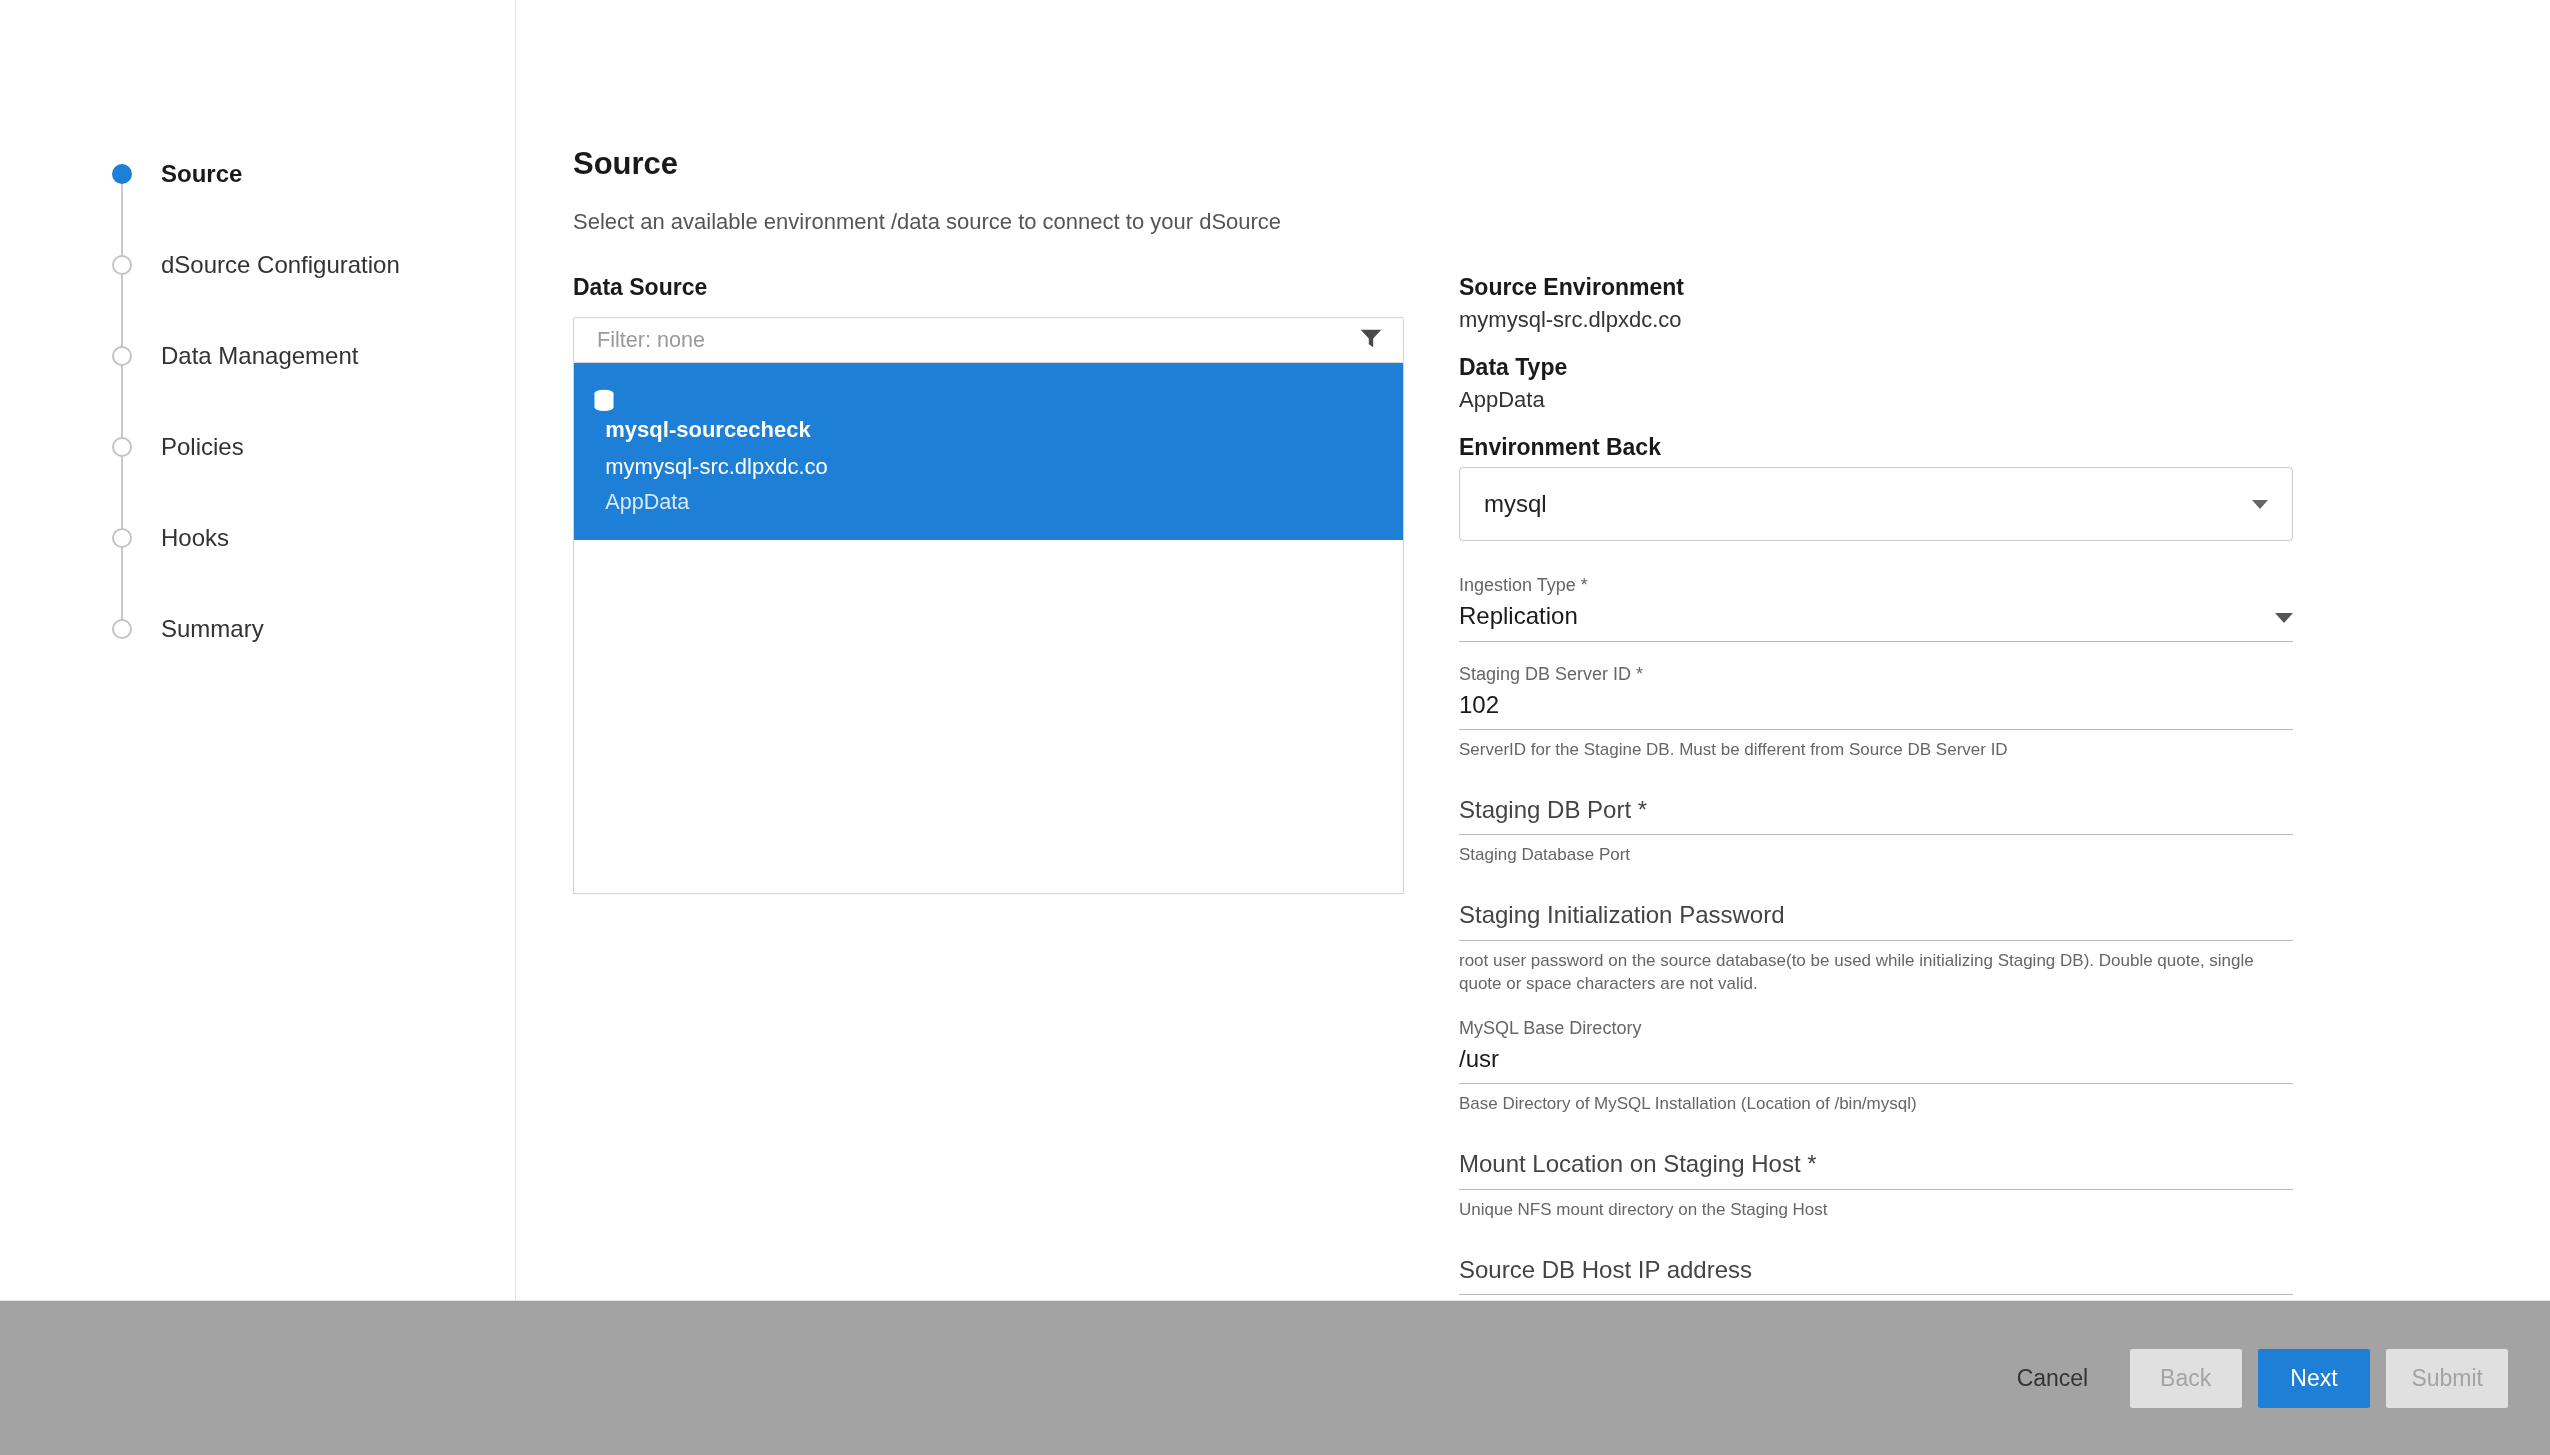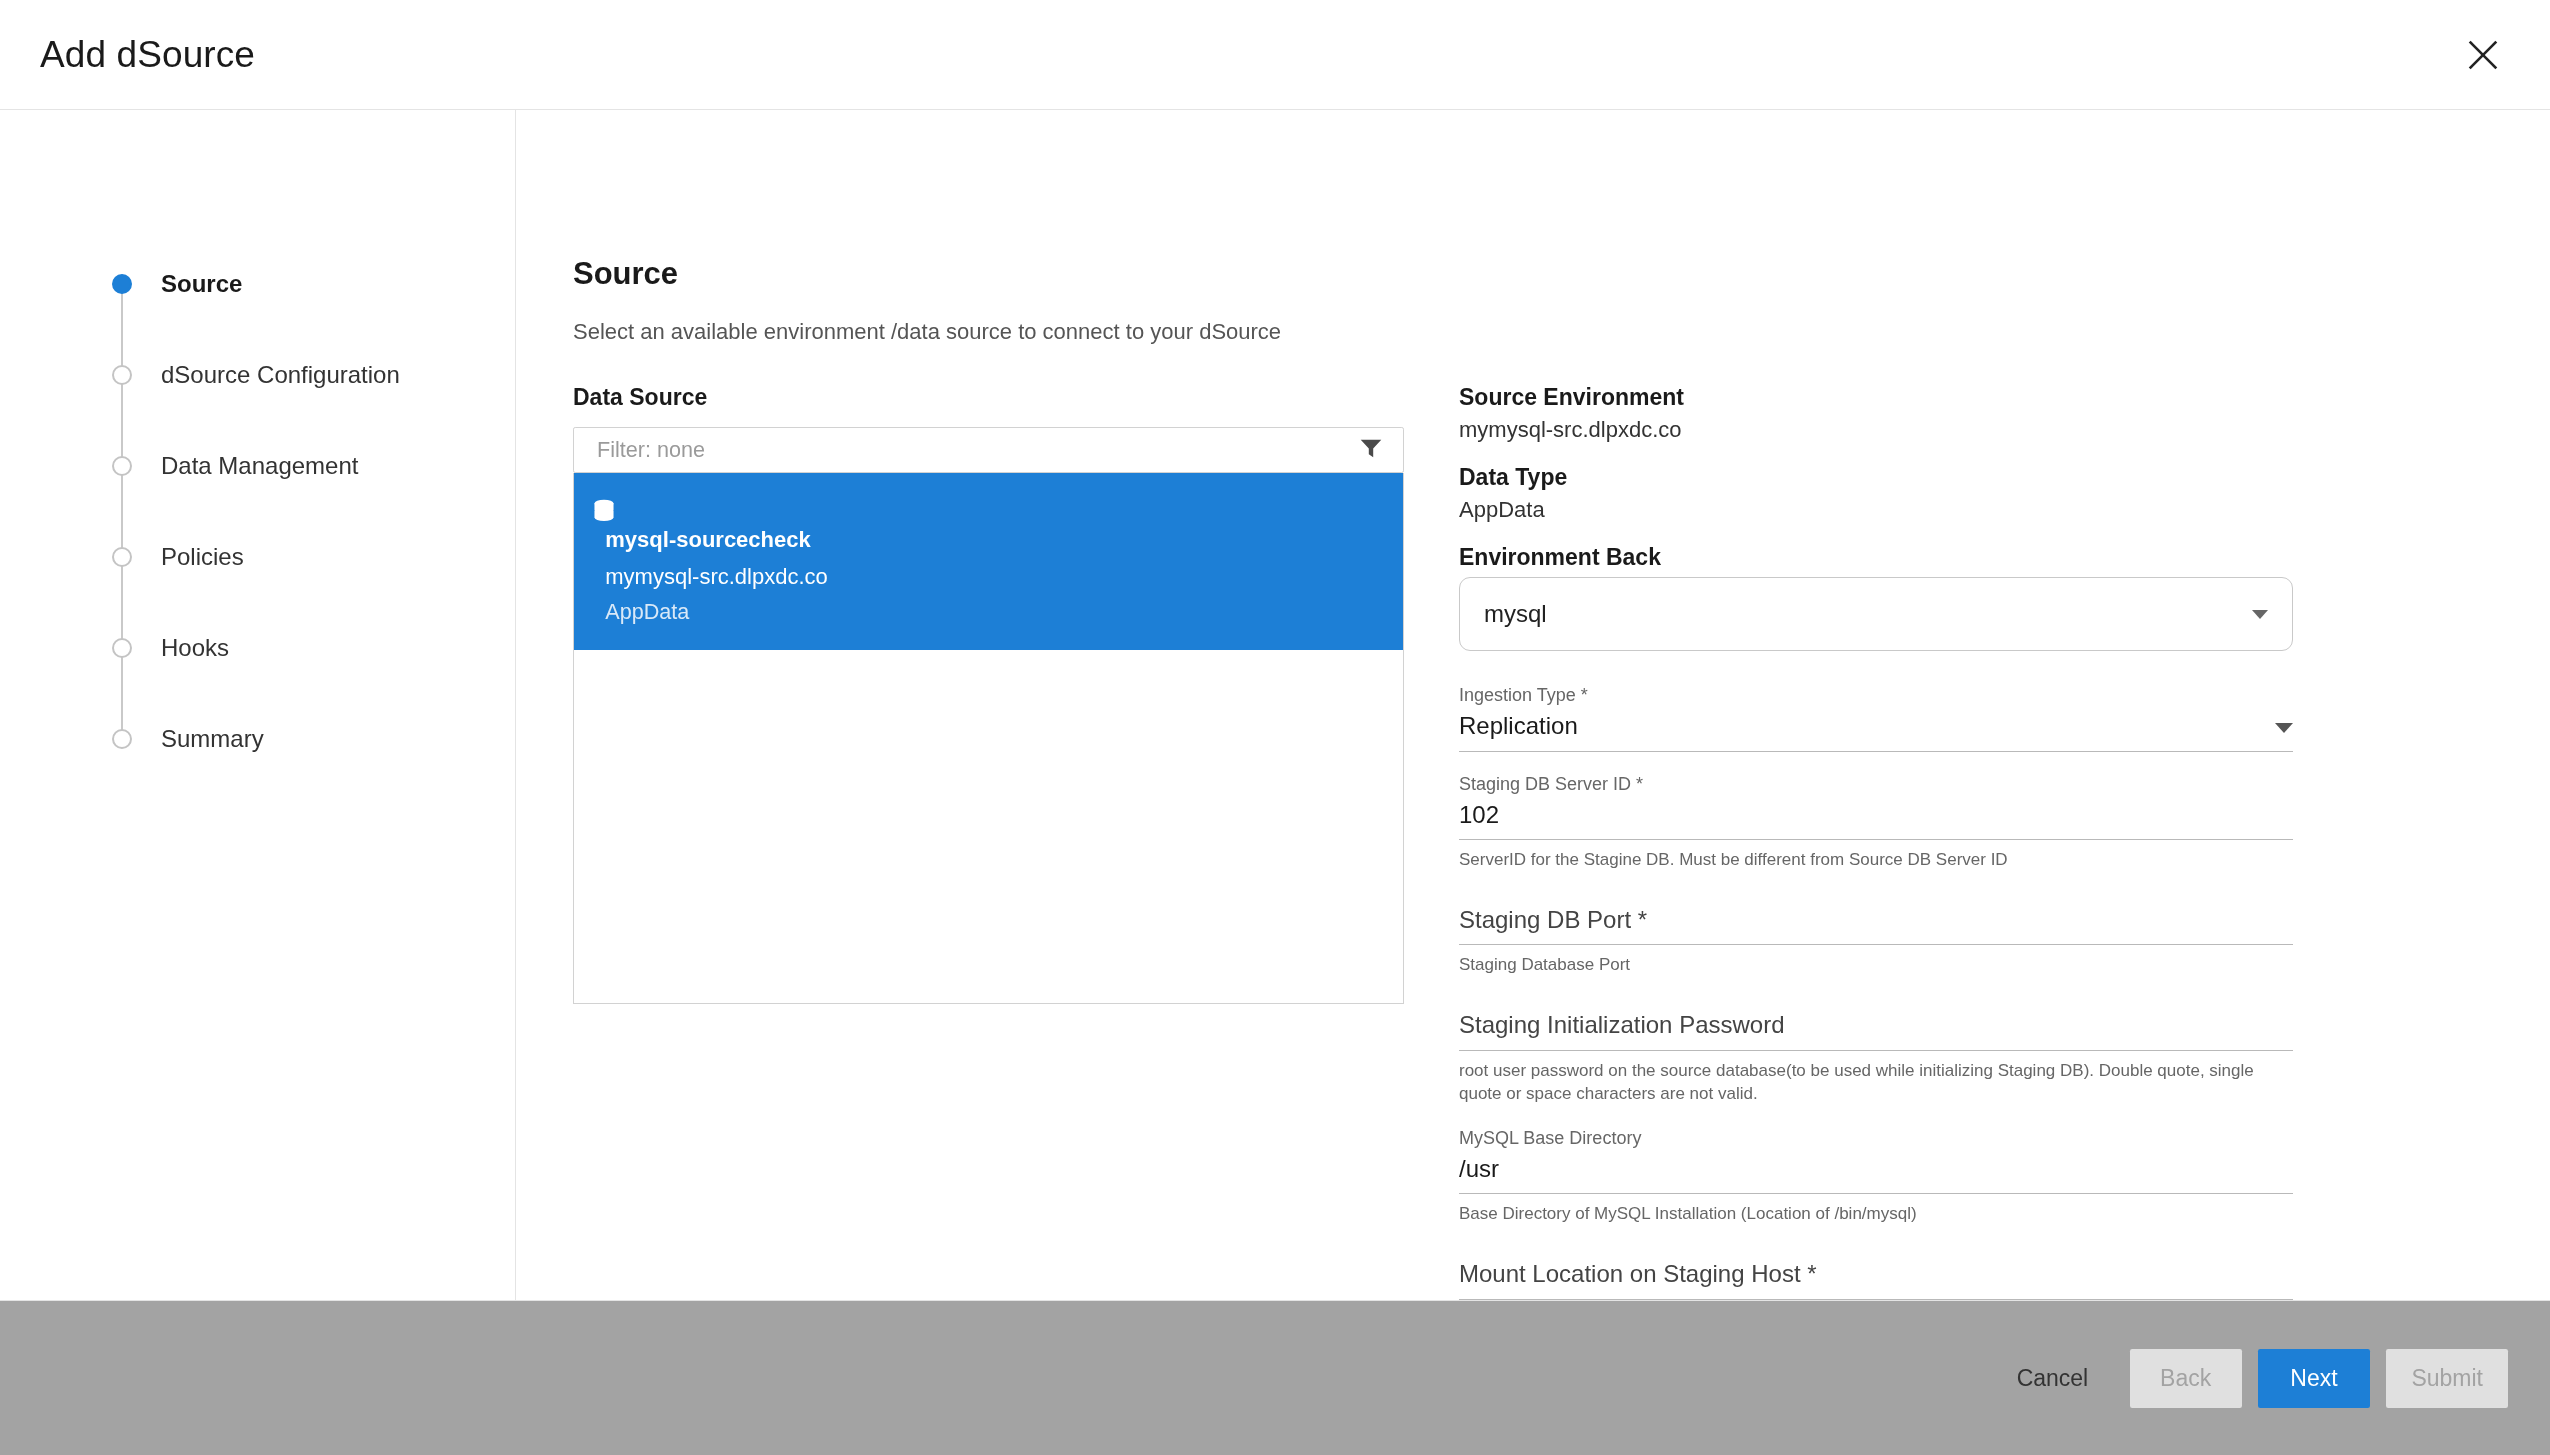--- a/index.html
+++ b/index.html
@@ -191,21 +191,21 @@
     margin-bottom: 6px;
   }
   .kv-value {
     font-size: 22px;
     color: #333;
   }
 
   .select-box {
     height: 74px;
     border: 1.5px solid #c9c9c9;
-    border-radius: 11px;
+    border-radius: 4px;
     display: flex;
     align-items: center;
     justify-content: space-between;
     padding: 0 24px;
     margin-top: 0;
     background: #fff;
   }
   .select-box .sel-val { font-size: 24px; color: #222; }
 
   .field {
@@ -277,29 +277,20 @@
   }
   .btn-plain { background: transparent; color: #333; }
   .btn-disabled { background: #e0e0e0; color: #a3a3a3; cursor: default; }
   .btn-primary { background: #1d7fd6; color: #fff; }
 </style>
 </head>
 <body>
 
 <div class="dialog">
 
-  <div class="header">
-    <div class="header-title">Add dSource</div>
-    <div class="close-btn">
-      <svg width="34" height="34" viewBox="0 0 46 46" aria-hidden="true">
-        <line x1="5" y1="5" x2="41" y2="41" stroke="#222" stroke-width="3.5"></line>
-        <line x1="41" y1="5" x2="5" y2="41" stroke="#222" stroke-width="3.5"></line>
-      </svg>
-    </div>
-  </div>
 
   <div class="body">
 
     <div class="stepper">
       <div class="step active">
         <span class="dot"></span>
         <span class="line"></span>
         <span class="label">Source</span>
       </div>
       <div class="step">

